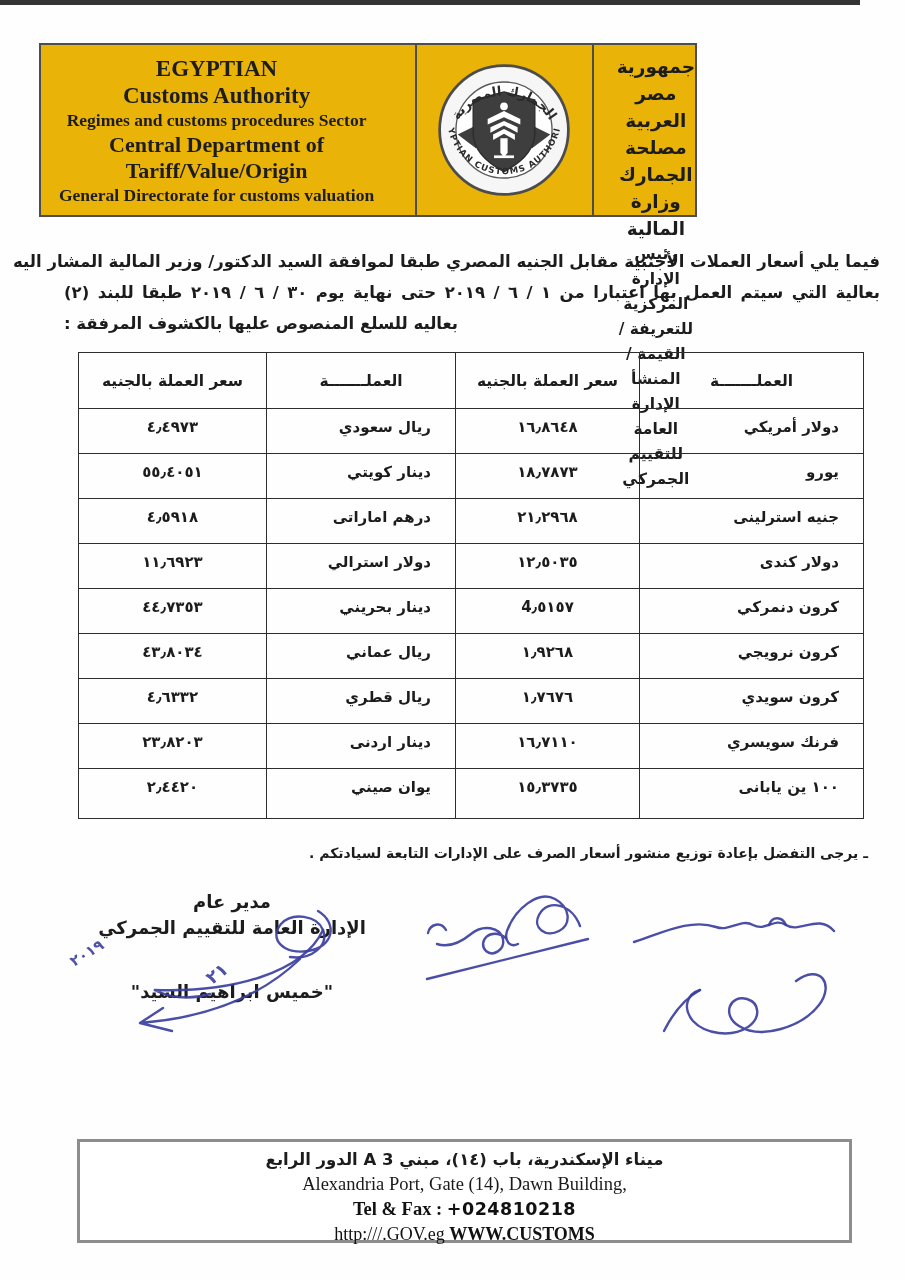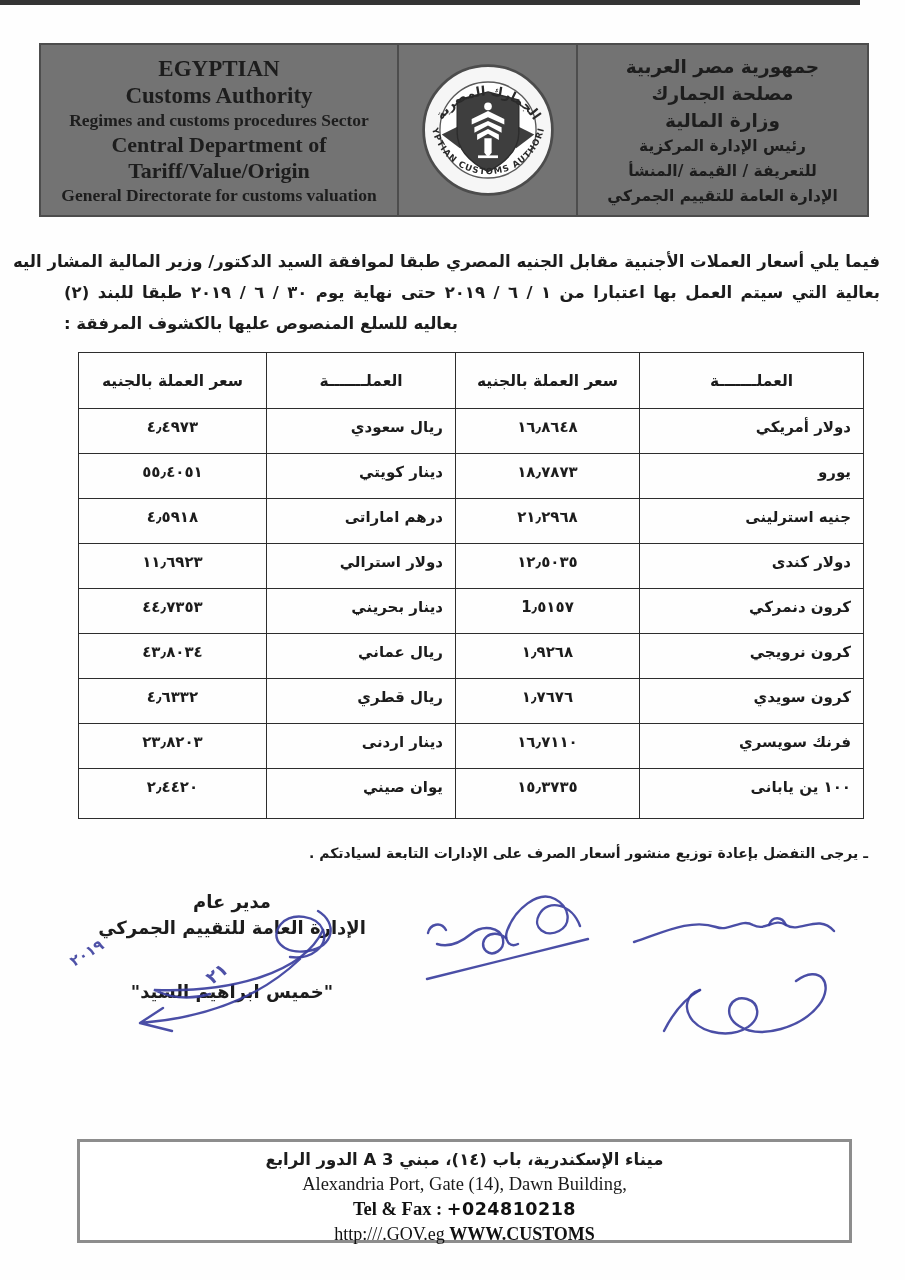--- a/index.html
+++ b/index.html
@@ -5,22 +5,22 @@
   * { margin:0; padding:0; box-sizing:border-box; }
   html,body { background:#ffffff; }
   body { width:905px; height:1280px; position:relative; overflow:hidden;
          font-family:"DejaVu Sans", sans-serif; color:#222; }
   .page { position:absolute; inset:0; background:#fefefe; }
 
   
   .scan-edge { position:absolute; top:0; left:0; width:860px; height:5px; background:#343434; }
 
   
-  .letterhead { position:absolute; left:39px; top:43px; width:830px; height:174px;
-                display:flex; border:2px solid #4d4d4d; background:#737373; }
+  .letterhead { position:absolute; left:39px; top:43px; width:658px; height:174px;
+                display:flex; border:2px solid #4d4d4d; background:#eab308;gap:23px; }
   .lh-cell { height:100%; }
   .lh-en { width:356px; display:flex; flex-direction:column; justify-content:flex-start;
            padding-top:10px; text-align:center;
            font-family:"Liberation Serif","DejaVu Serif",serif; font-weight:bold; color:#1d1d1d; }
   .lh-en .L { font-size:23px; line-height:27px; }
   .lh-en .M { font-size:22px; line-height:26px; }
   .lh-en .S { font-size:17.5px; line-height:23px; }
   .lh-logo { width:181px; border-left:2px solid #4d4d4d; border-right:2px solid #4d4d4d;
              display:flex; align-items:center; justify-content:center; }
   .lh-ar { flex:1; text-align:center; padding-top:8px; font-weight:bold; color:#1d1d1d; }
@@ -35,21 +35,21 @@
   .intro .rgt { text-align:left; }
 
   
   table.fx { position:absolute; left:78px; top:352px; width:785px;
              border-collapse:collapse; table-layout:fixed; direction:rtl;
              font-weight:bold; color:#1c1c1c; }
   table.fx th, table.fx td { border:1.5px solid #2d2d2d; white-space:nowrap; overflow:hidden; }
   table.fx th { height:56px; font-size:15.5px; text-align:center; vertical-align:middle; }
   table.fx td { height:45px; font-size:15px; vertical-align:top; padding-top:9px; }
   table.fx tr:last-child td { height:50px; }
-  td.cur { text-align:right; padding-right:12px; }
+  td.cur { text-align:right; padding-right:24px; }
   td.rate { text-align:center; }
 
   
   .note { position:absolute; right:37px; top:845px; direction:rtl; text-align:right;
           font-weight:bold; font-size:14px; color:#1c1c1c; white-space:nowrap; }
 
   
   .sigblock { position:absolute; left:82px; top:889px; width:300px; direction:rtl;
               text-align:center; font-weight:bold; font-size:18px; color:#1c1c1c; }
   .sigblock .t1 { line-height:26px; }
@@ -174,21 +174,21 @@
         <td class="rate">٤٫٥٩١٨</td>
       </tr>
       <tr>
         <td class="cur">دولار كندى</td>
         <td class="rate">١٢٫٥٠٣٥</td>
         <td class="cur">دولار استرالي</td>
         <td class="rate">١١٫٦٩٢٣</td>
       </tr>
       <tr>
         <td class="cur">كرون دنمركي</td>
-        <td class="rate">1٫٥١٥٧</td>
+        <td class="rate">4٫٥١٥٧</td>
         <td class="cur">دينار بحريني</td>
         <td class="rate">٤٤٫٧٣٥٣</td>
       </tr>
       <tr>
         <td class="cur">كرون نرويجي</td>
         <td class="rate">١٫٩٢٦٨</td>
         <td class="cur">ريال عماني</td>
         <td class="rate">٤٣٫٨٠٣٤</td>
       </tr>
       <tr>

